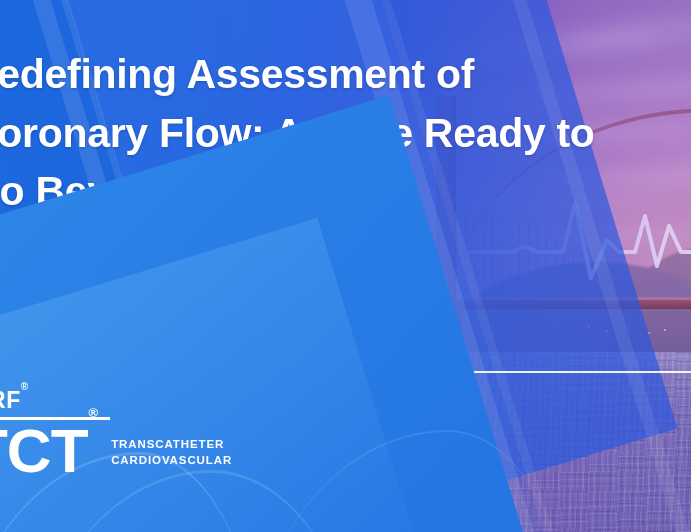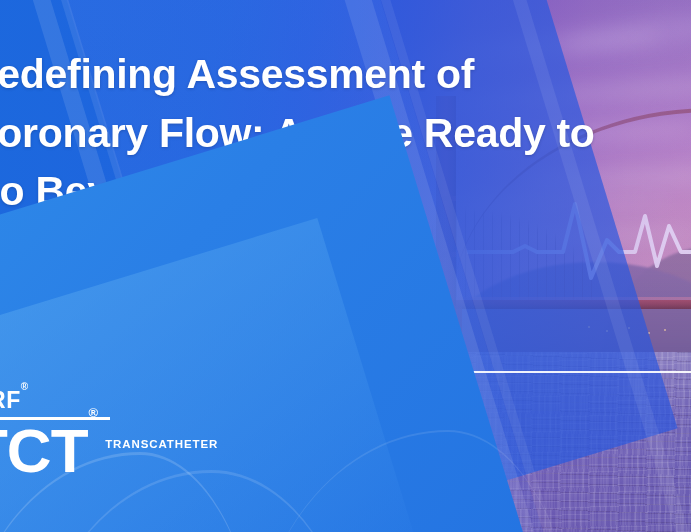--- a/index.html
+++ b/index.html
@@ -281,21 +281,21 @@
   }
   .lockup{ display:flex; align-items:flex-start; }
   .tct{
     color:#fff; font-size:62px; font-weight:bold; line-height:.92;
     letter-spacing:-1px;
   }
   .tct sup{ font-size:13px; position:relative; top:-33px; left:1px; }
   .tct-sub{
     color:#fff; font-size:11.5px; font-weight:bold;
     line-height:1.42; letter-spacing:.9px;
-    margin:14px 0 0 9px;
+    margin:14px 0 0 15px;
   }
   .tct-sub sup{ font-size:8px; }
 </style>
 </head>
 <body>
 
 <div class="slide">
 
   <div class="photo">
     <div class="sky"></div>
@@ -373,17 +373,18 @@
   <div class="swoosh2"></div>
   <div class="swoosh3"></div>
 
   <div class="logo">
     <div class="crf"><span>CRF</span><sup>®</sup></div>
     <div class="logo-rule"></div>
     <div class="lockup">
       <div class="tct"><span>TCT</span><sup>®</sup></div>
       <div class="tct-sub">
         <div>TRANSCATHETER</div>
+        <div>CARDIOVASCULAR</div>
       </div>
     </div>
   </div>
 
 </div>
 
 </body></html>

